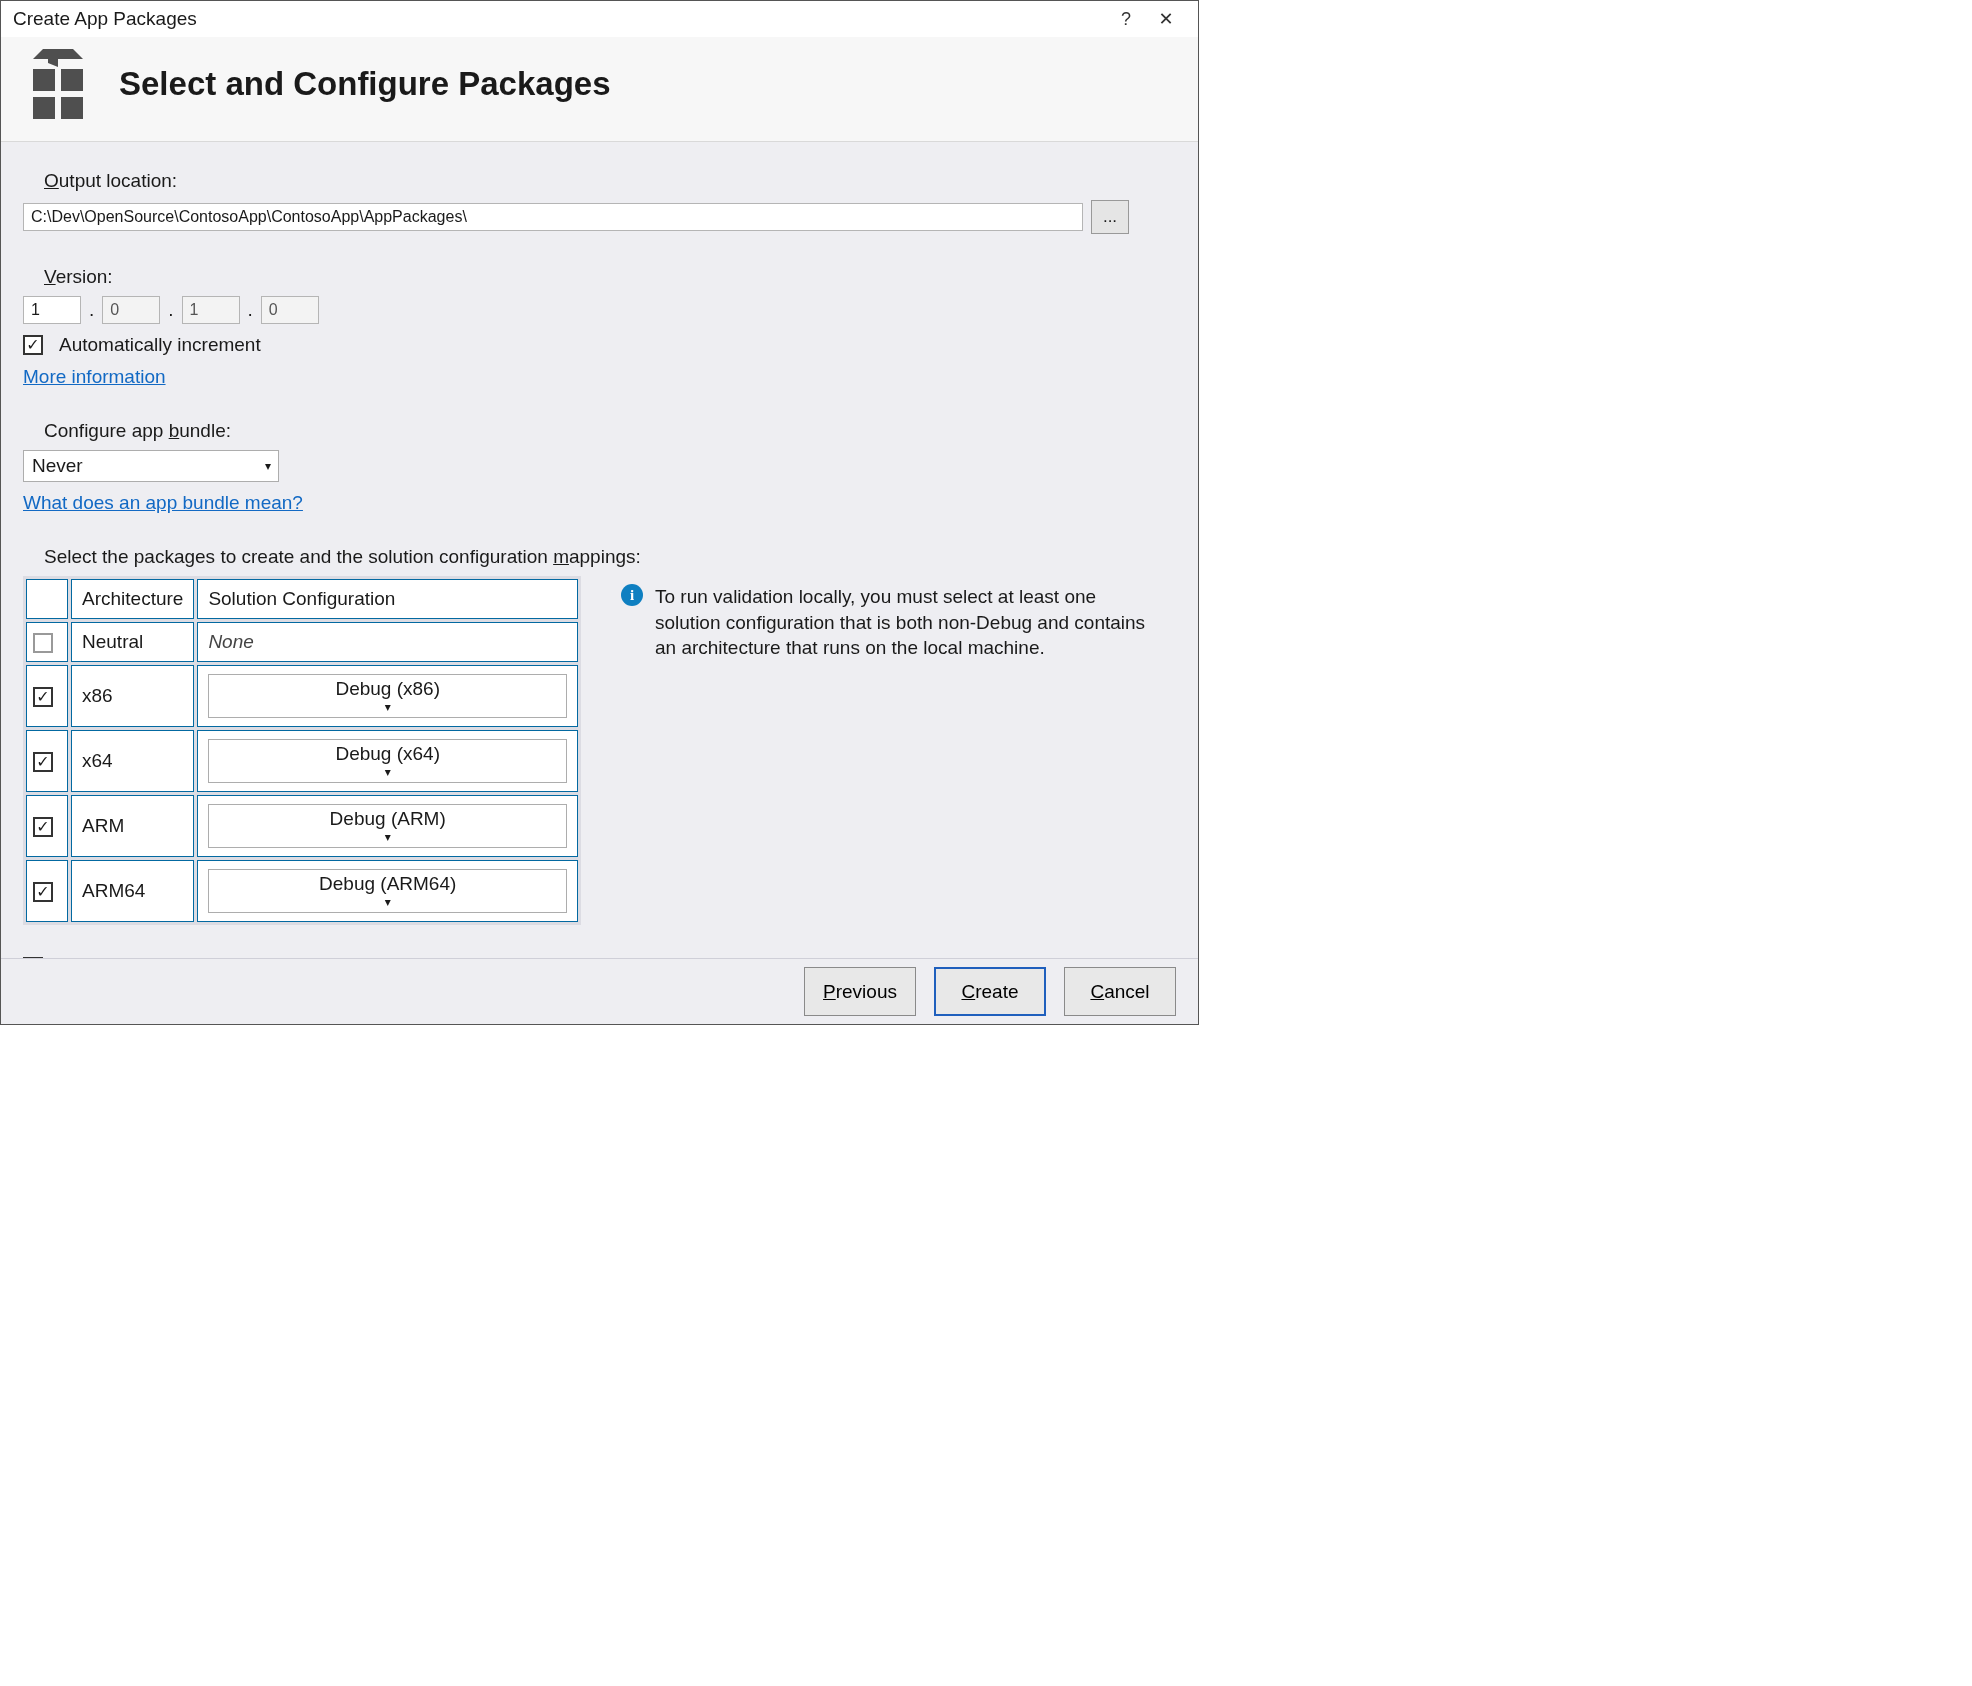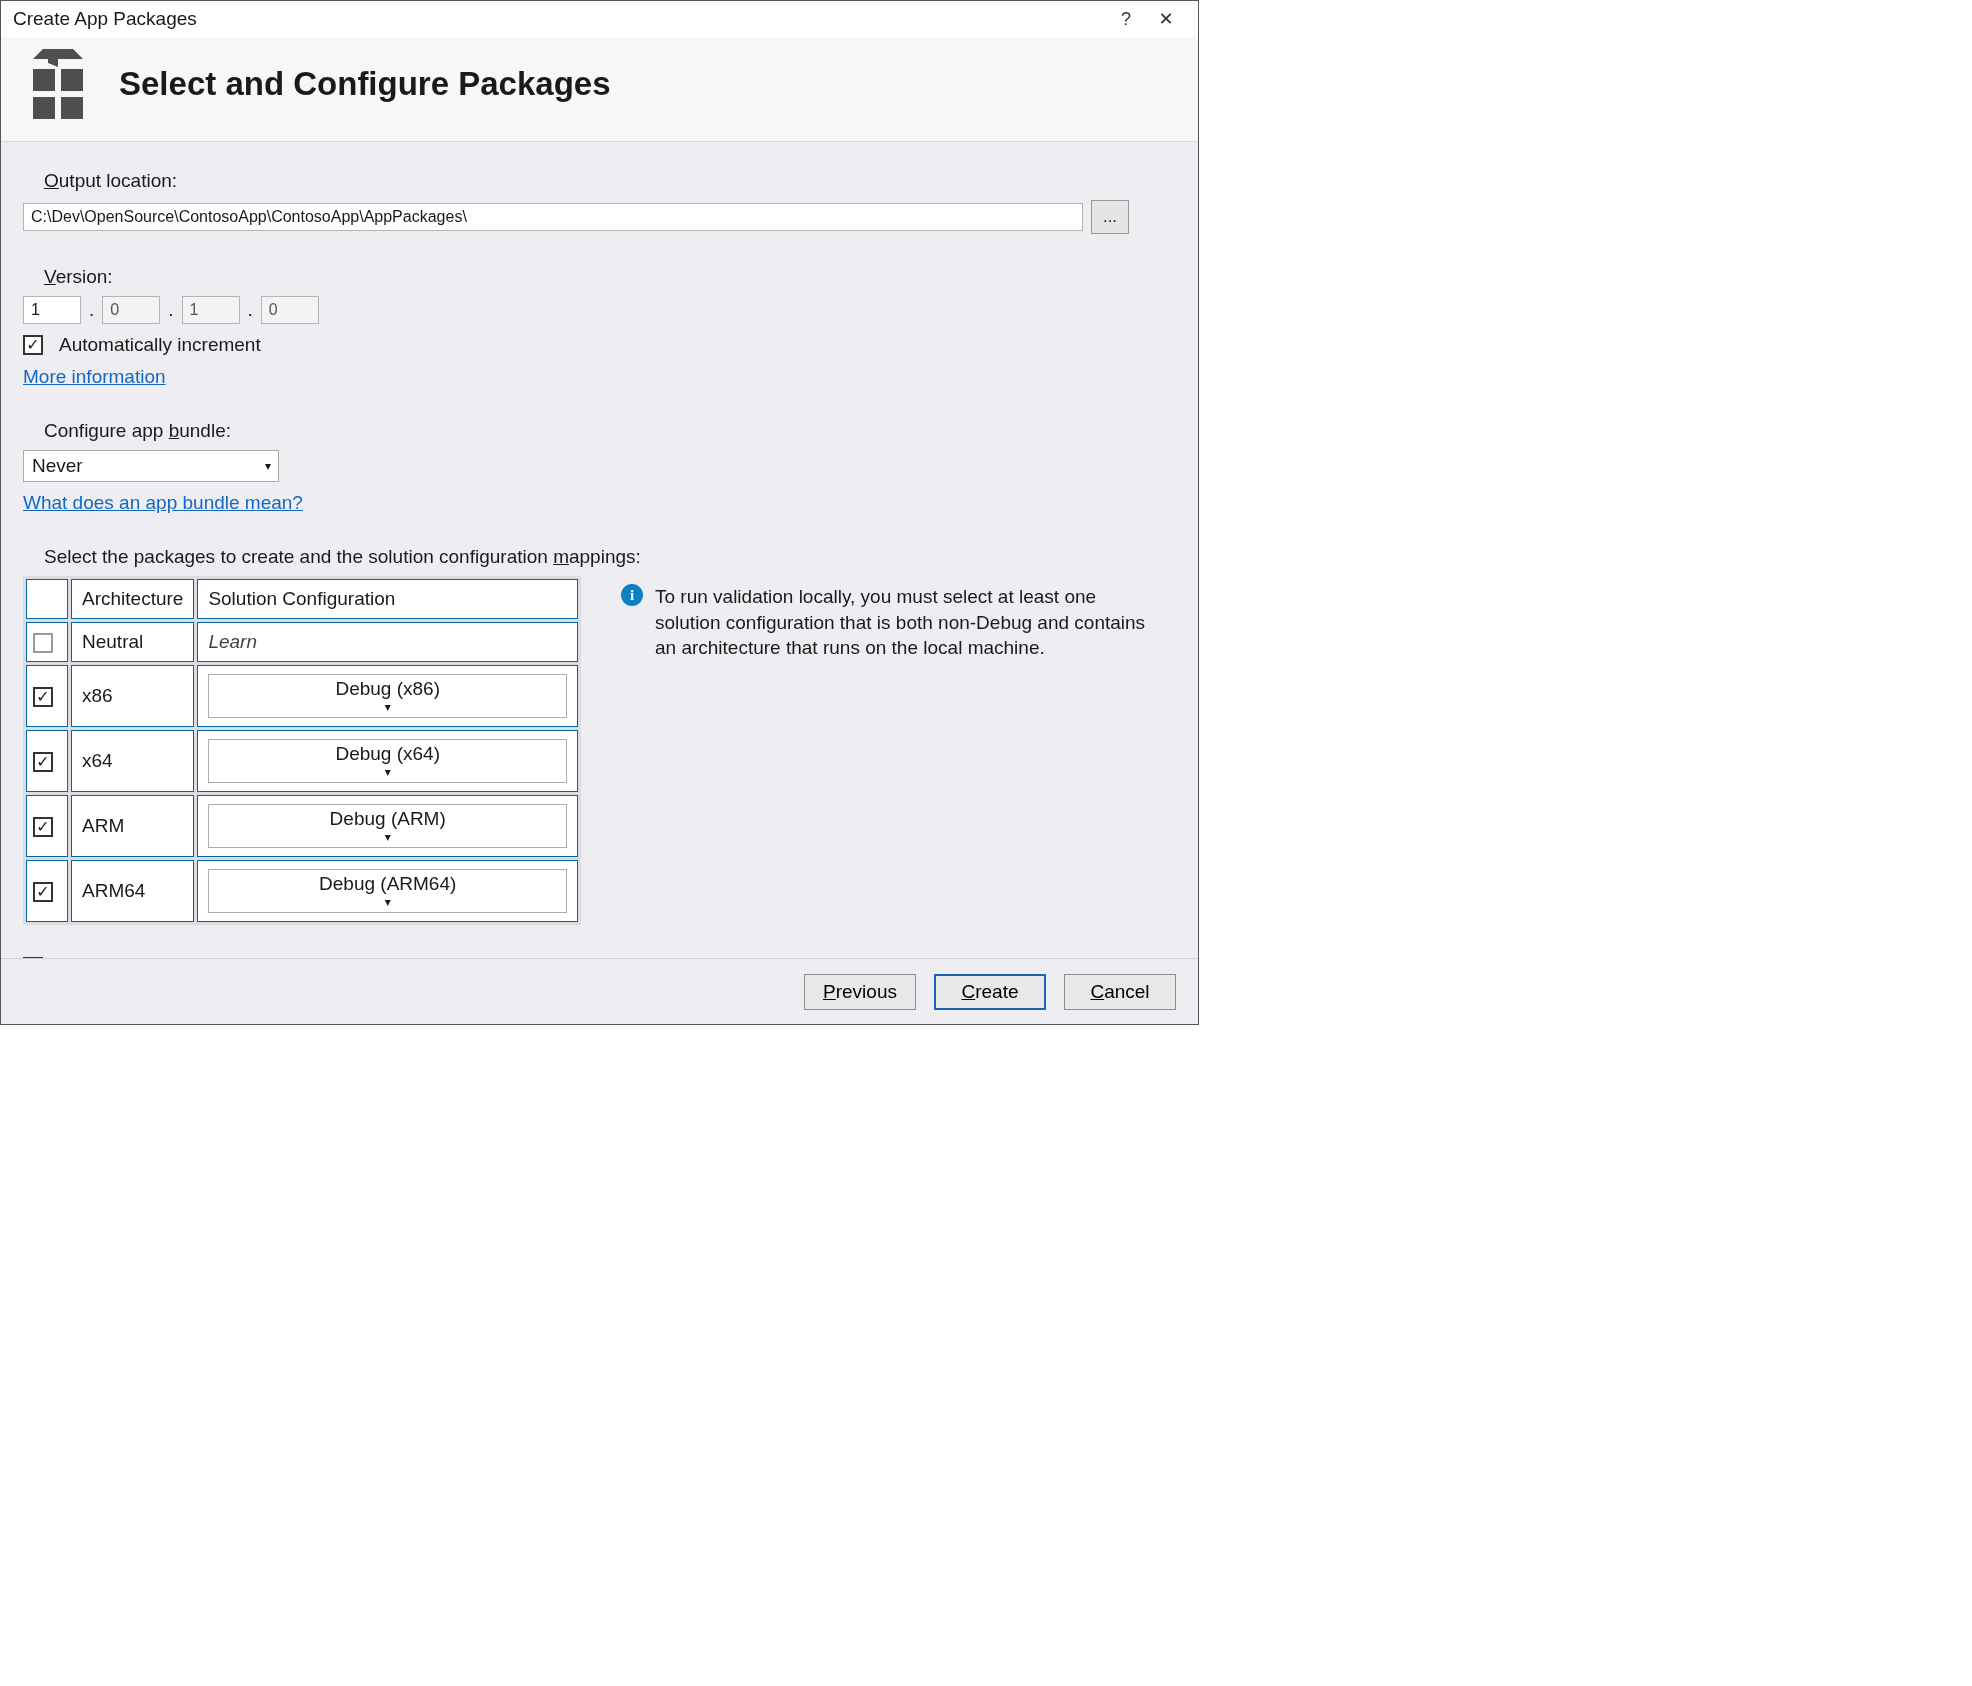--- a/index.html
+++ b/index.html
@@ -190,21 +190,21 @@
     background: #eeeef2;
     border-top: 1px solid #cfcfd8;
     display: flex;
     align-items: center;
     justify-content: flex-end;
     gap: 18px;
     padding-right: 22px;
   }
   .footer button {
     width: 112px;
-    height: 36px;
+    height: 49px;
     font-family: inherit;
     font-size: 19px;
     border: 1px solid #8a8a8a;
     background: #e8e8e8;
     cursor: default;
   }
   .footer button.default {
     border: 2px solid #1f5fbd;
   }
 
@@ -291,21 +291,21 @@
       <table class="pkgs">
         <tbody>
             <tr>
           <th class="check"></th>
           <th>Architecture</th>
           <th>Solution Configuration</th>
         </tr>
         <tr>
           <td class="check"><span class="checkbox unchecked">✓</span></td>
           <td class="arch">Neutral</td>
-          <td><span class="italic">Learn</span></td>
+          <td><span class="italic">None</span></td>
         </tr>
         <tr>
           <td class="check"><span class="checkbox">✓</span></td>
           <td class="arch">x86</td>
           <td>
                 <div class="cellcombo">
                   <span>Debug (x86)</span>
                   <span class="arw">▾</span>
                 </div>
               </td>

